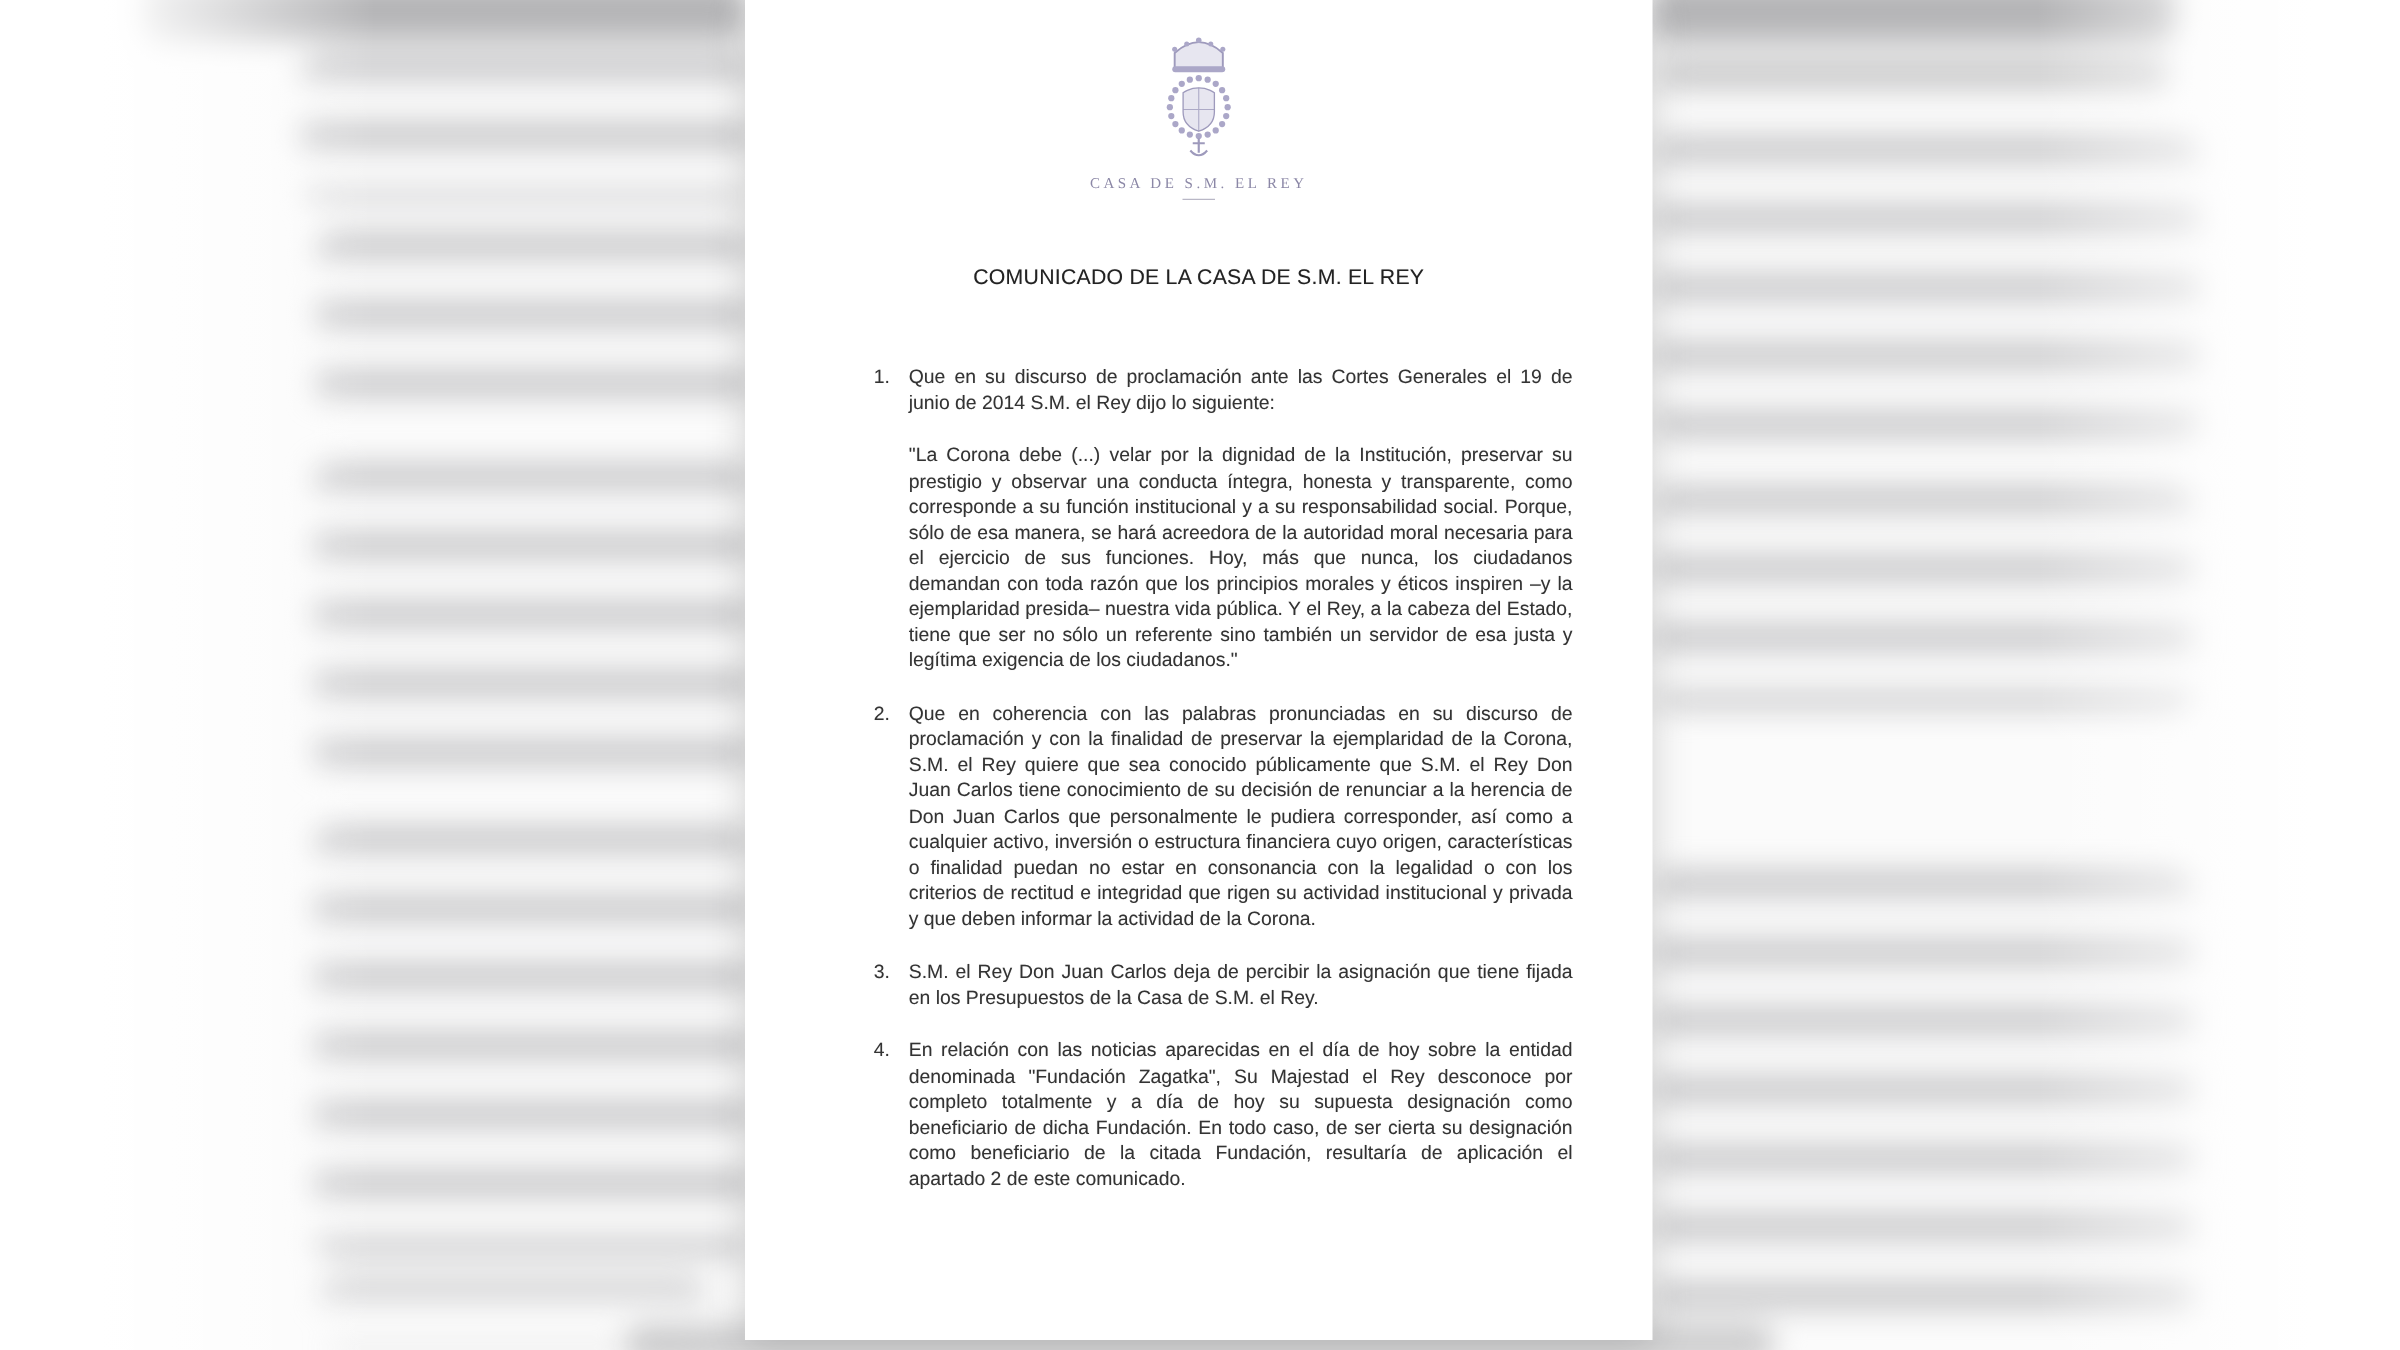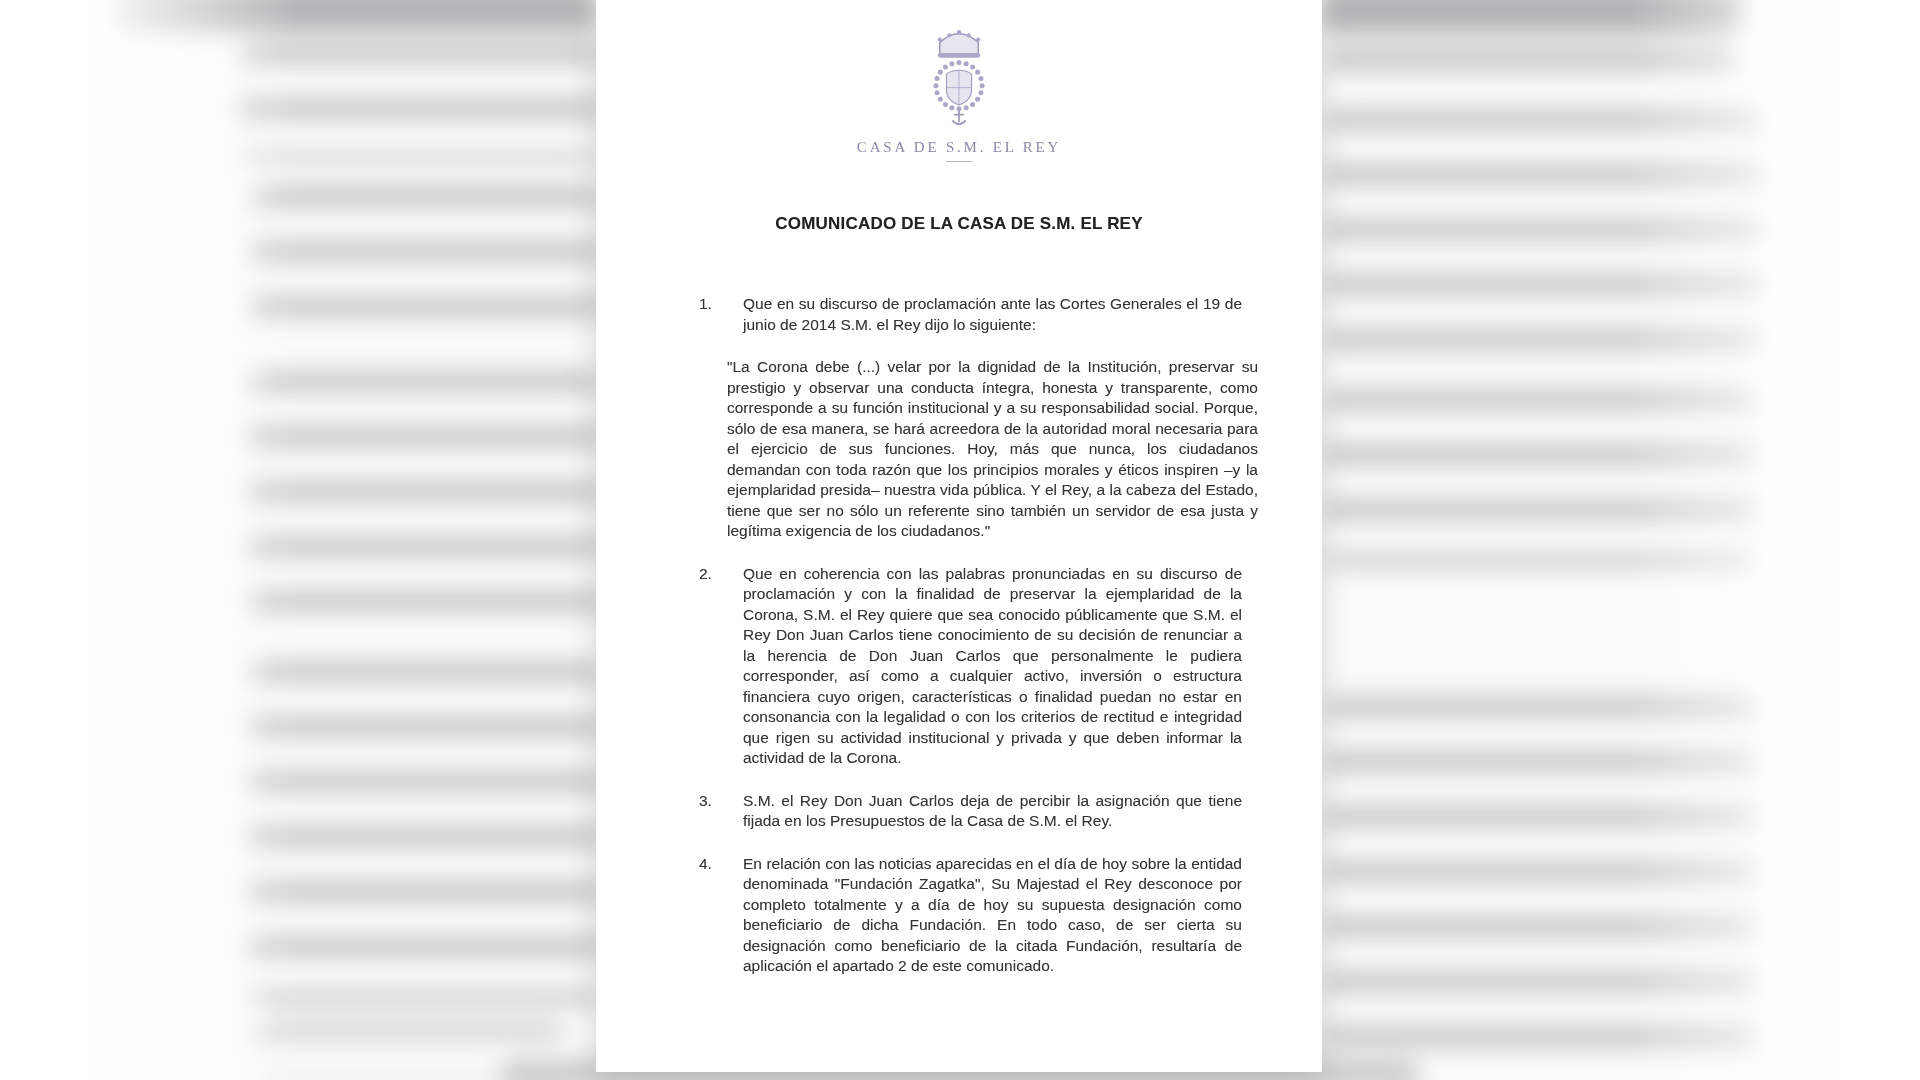--- a/index.html
+++ b/index.html
@@ -34,39 +34,39 @@
   
   .page{
     position:absolute;left:596px;top:0;width:726px;height:1072px;
     background:#ffffff;z-index:3;
     box-shadow:0 3px 30px rgba(0,0,0,.17);
   }
   .crest{width:64px;height:104px;margin:26px auto 0;display:block;}
   .letterhead{
     margin-top:9px;text-align:center;
     font-family:"Liberation Serif", serif;
-    font-size:15px;letter-spacing:2.8px;color:#8b87a6;
+    font-size:12px;letter-spacing:2.8px;color:#8b87a6;
   }
   .letterhead-rule{width:26px;height:1px;background:#b9b7c6;margin:5px auto 0;}
   .title{
     margin:52px 0 0;text-align:center;
-    font-size:17px;font-weight:bold;color:#222;letter-spacing:.2px;
+    font-size:17px;font-weight:normal;color:#222;letter-spacing:.2px;
     text-shadow:0 0 .6px rgba(40,40,40,.35);
   }
   .doc-body{
     width:586px;margin:60px 0 0 76px;
     font-size:15.5px;line-height:20.5px;color:#333;
     text-align:justify;
     text-shadow:0 0 .6px rgba(60,60,60,.3);
   }
   .intro{margin:0;}
   ol.items{list-style:none;margin:0;padding:0;}
   ol.items li{position:relative;padding-left:55px;margin-top:22px;}
   .num{position:absolute;left:27px;top:0;}
-  .txt{margin:16px;}
+  .txt{margin:0;}
   .quote{margin:22px 0 0;}
 </style>
 </head>
 <body>
 
 <div class="backdrop">
   <div class="blk solid" style="left:110px;top:-16px;width:486px;height:48px"></div>
   <div class="blk solid" style="left:1322px;top:-16px;width:420px;height:50px"></div>
   <div class="blk solid-light" style="left:1327px;top:46px;width:410px;height:26px"></div>
   <div class="blk stripes" style="left:240px;top:42px;width:360px;height:120px"></div>

